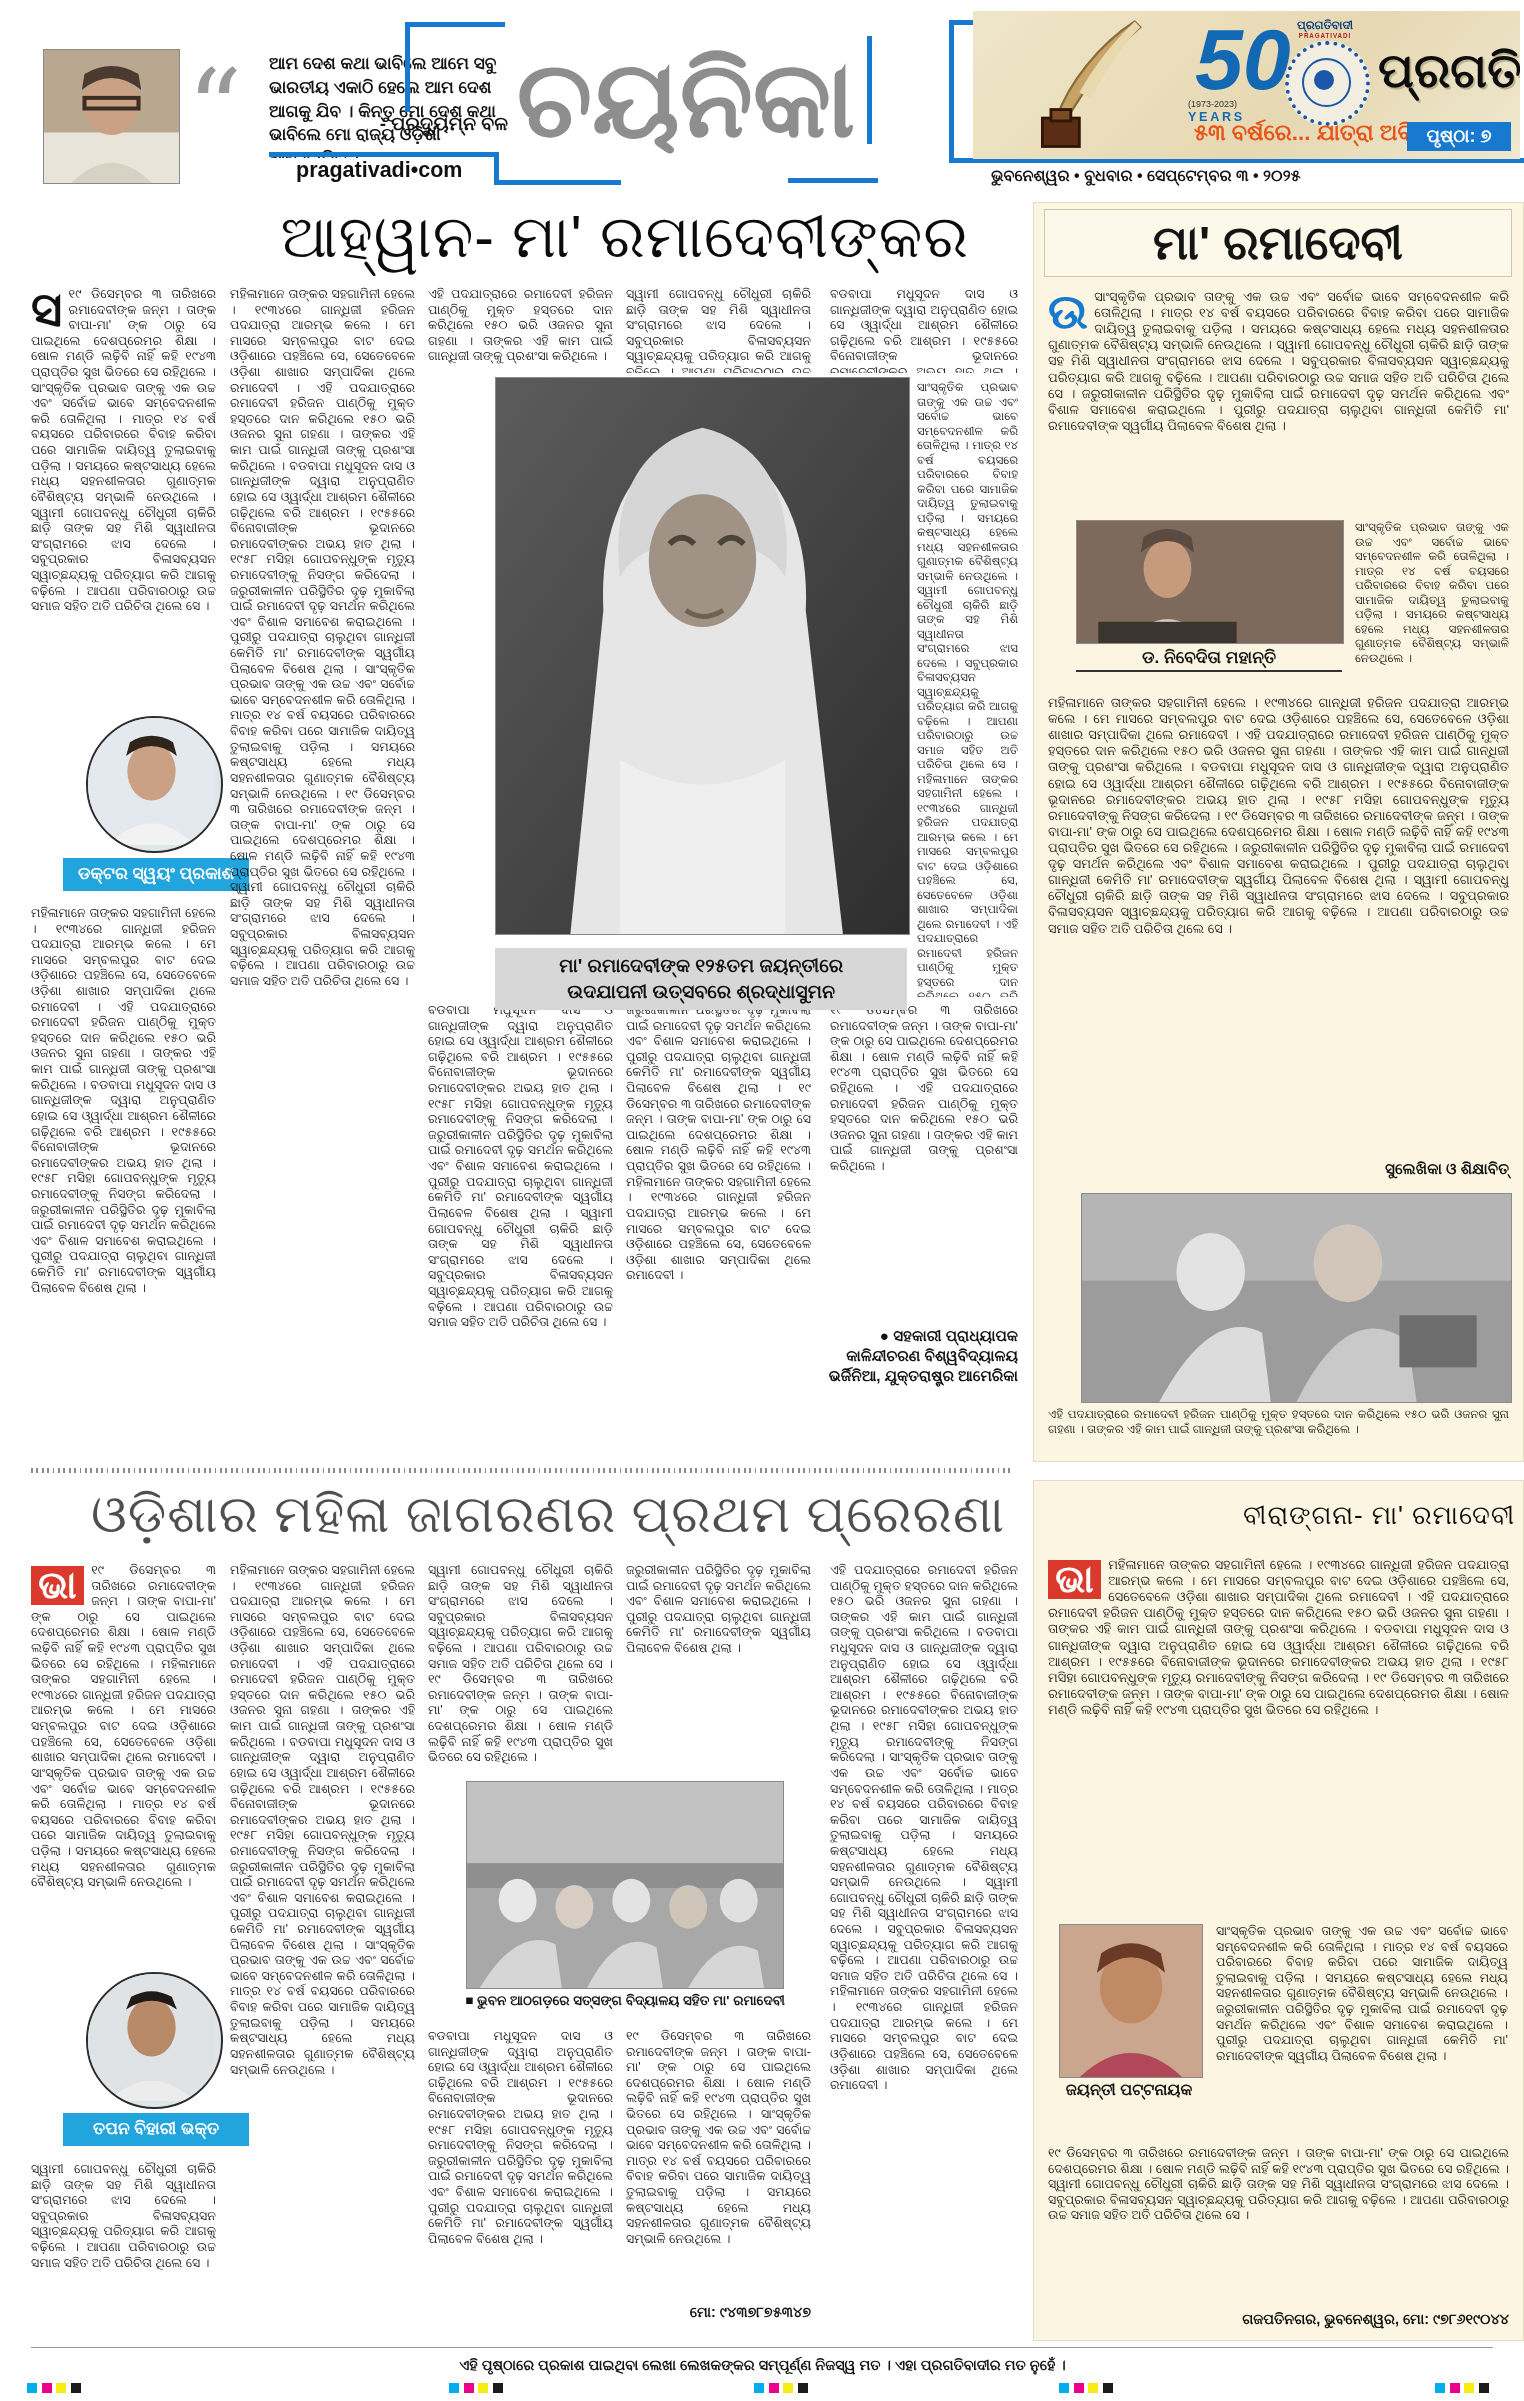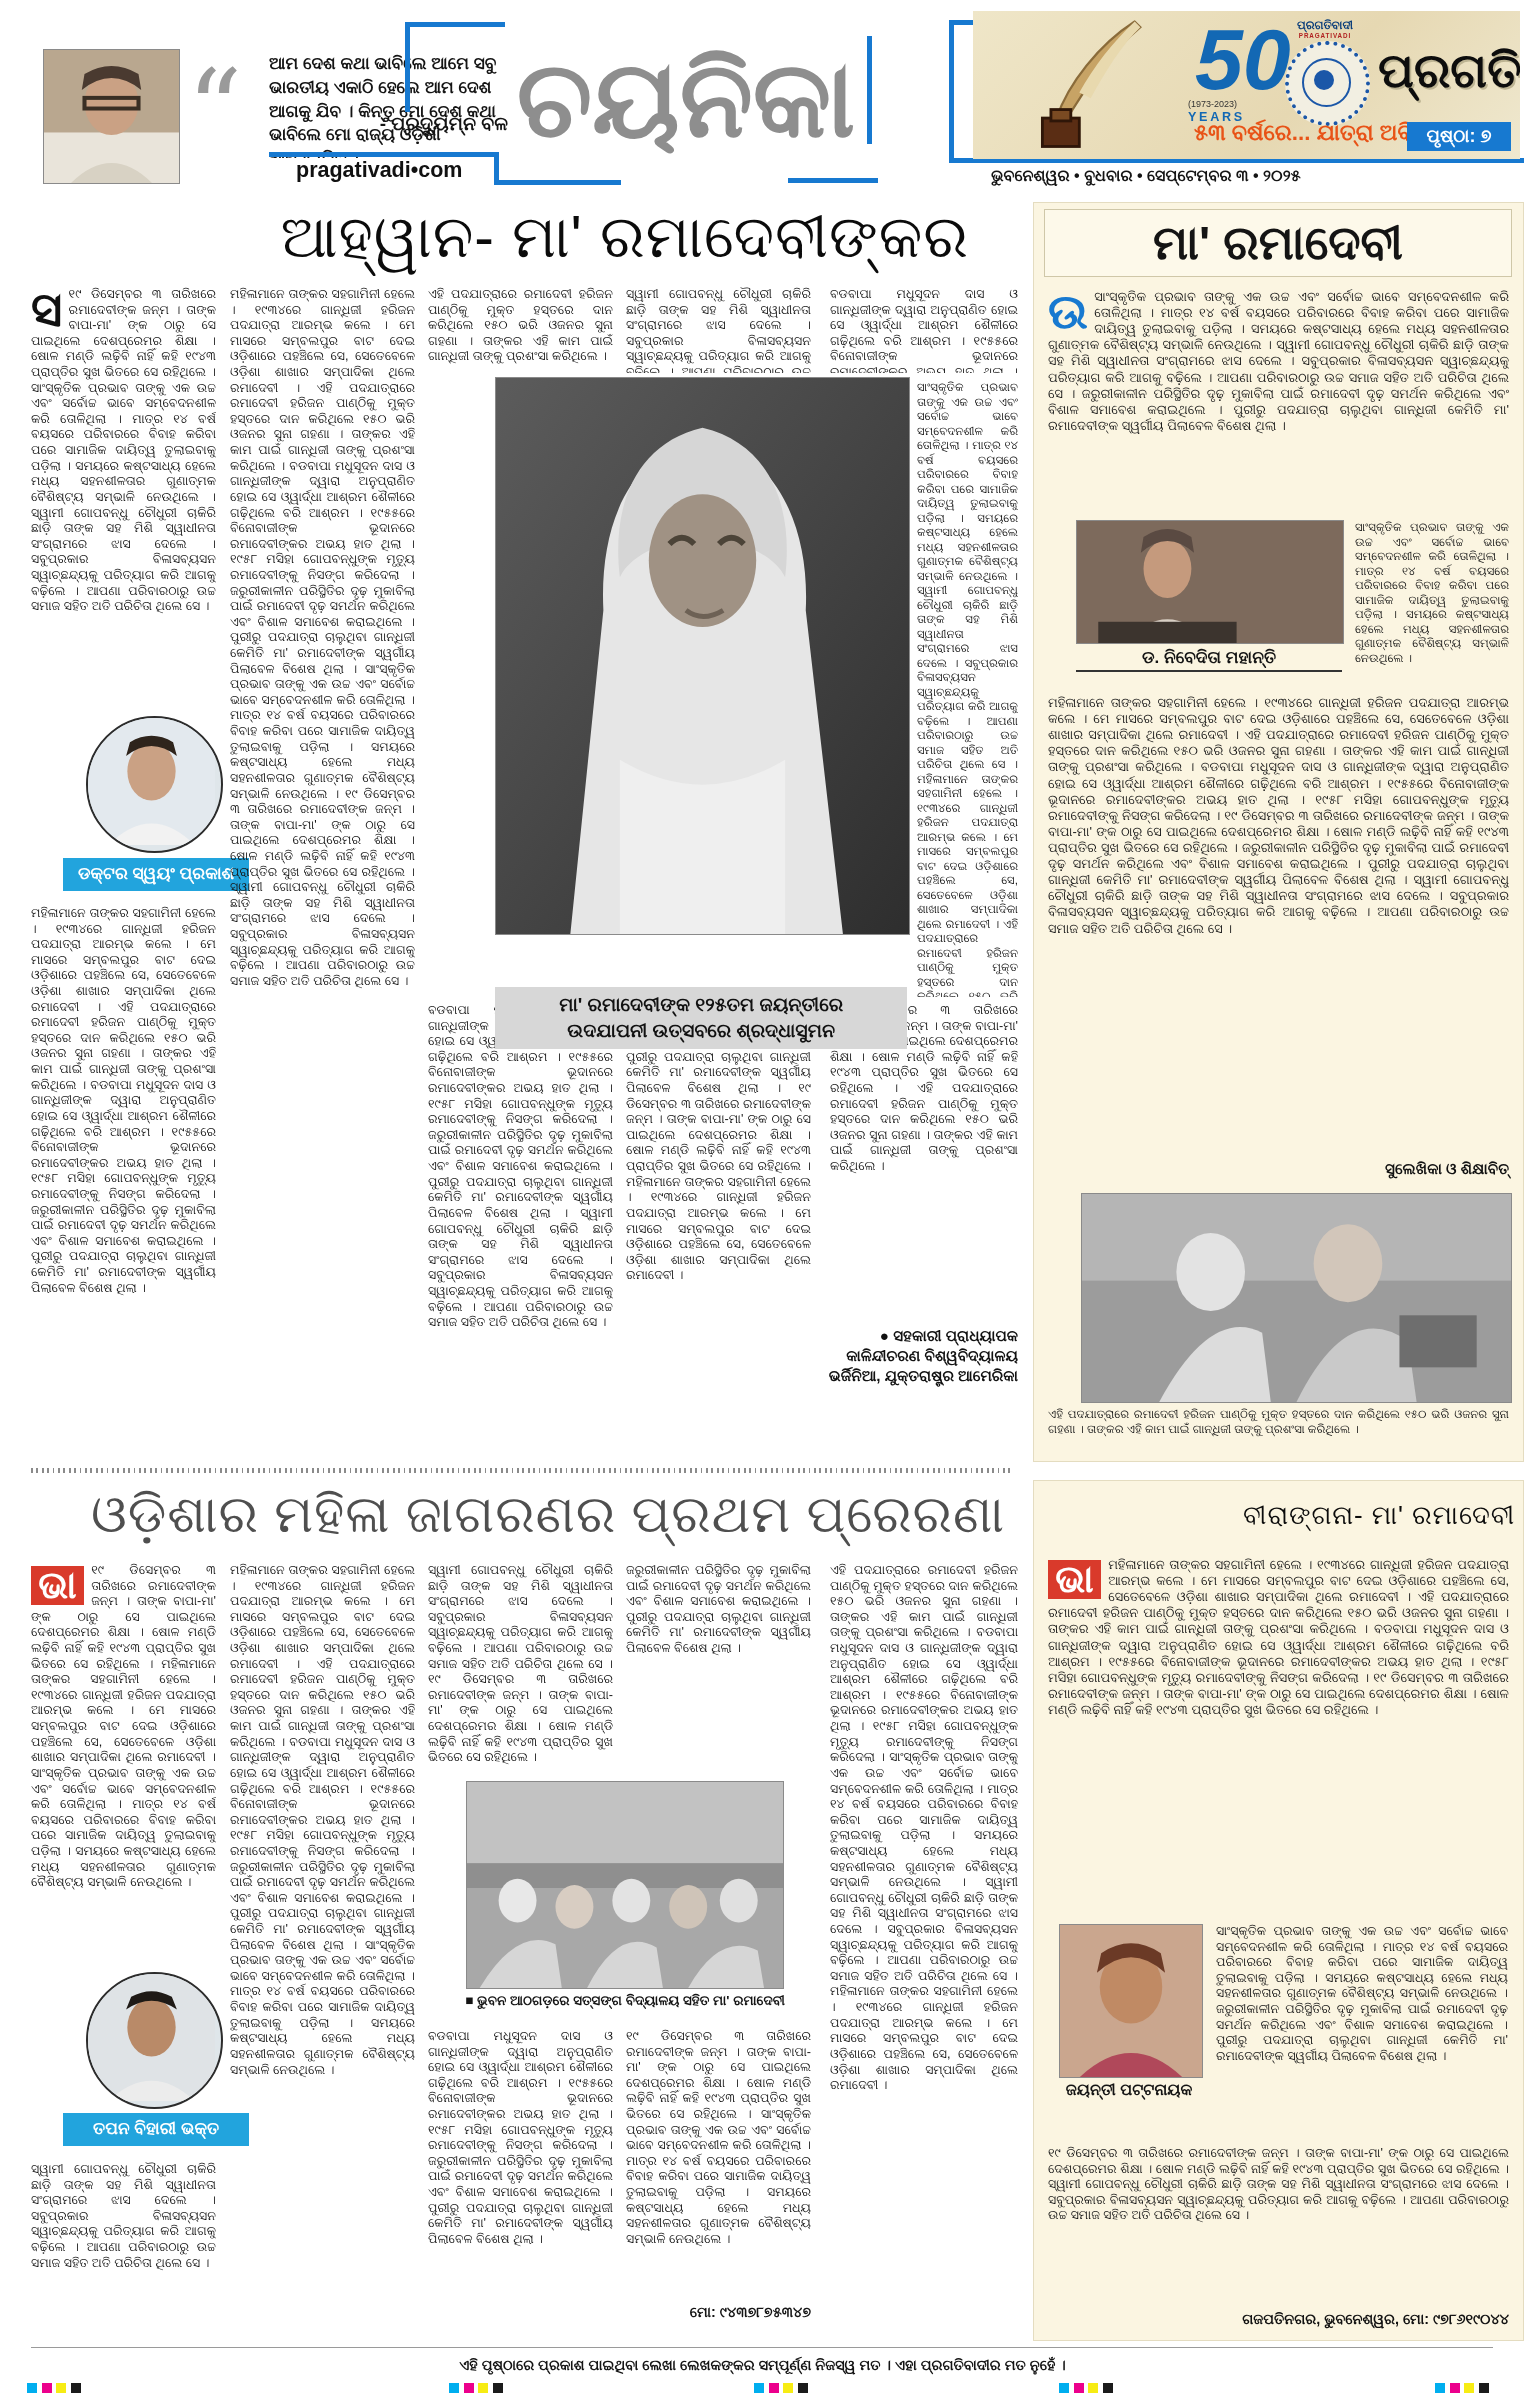--- a/index.html
+++ b/index.html
@@ -144,21 +144,21 @@
     </linearGradient>
       </defs>
     <path d="M50 14 C32 18 25 36 26 56 L18 134 L84 134 L75 56 C76 36 68 18 50 14" fill="#e6e6e6"></path>
     <path d="M50 12 C33 16 28 32 30 48 C36 36 64 36 70 48 C72 32 67 16 50 12" fill="#d6d6d6"></path>
     <ellipse cx="50" cy="44" rx="13" ry="16" fill="#a09284"></ellipse>
     <path d="M42 40 q3 -3 6 0 M54 40 q3 -3 6 0" stroke="#4c4438" stroke-width="1.4" fill="none"></path>
     <path d="M46 56 q4 3 9 0" stroke="#6d6155" stroke-width="1.2" fill="none"></path>
     <path d="M30 92 q20 12 40 0 l0 42 -40 0 z" fill="#efefef"></path>
   </svg>
 </div>
-<div class="abs cap-box" style="left:495px;top:987px;width:398px;">
+<div class="abs cap-box" style="left:495px;top:948px;width:398px;">
   <div>ମା' ରମାଦେବୀଙ୍କ ୧୨୫ତମ ଜୟନ୍ତୀରେ</div>
   <div>ଉଦଯାପନୀ ଉତ୍ସବରେ ଶ୍ରଦ୍ଧାସୁମନ</div>
 </div>
 
 <div class="abs cream" style="left:1033px;top:202px;width:489px;height:1258px;"></div>
 <div class="abs" style="left:1044px;top:209px;width:466px;height:66px;background:#fdf9ea;border:0.9px solid #cfc7a8;text-align:center;font-size:47px;font-weight:bold;line-height:66px;overflow:hidden;">ମା' ରମାଦେବୀ</div>
 
 <div class="col" style="left:1048px;top:289px;width:461px;height:226px;font-size:13px;">
   <span class="dc dc-blue">ଉ</span>
   <span>ସାଂସ୍କୃତିକ ପ୍ରଭାବ ତାଙ୍କୁ ଏକ ଉଚ୍ଚ ଏବଂ ସର୍ବୋଚ୍ଚ ଭାବେ ସମ୍ବେଦନଶୀଳ କରି ତୋଳିଥିଲା । ମାତ୍ର ୧୪ ବର୍ଷ ବୟସରେ ପରିବାରରେ ବିବାହ କରିବା ପରେ ସାମାଜିକ ଦାୟିତ୍ୱ ତୁଲାଇବାକୁ ପଡ଼ିଲା । ସମୟରେ କଷ୍ଟସାଧ୍ୟ ହେଲେ ମଧ୍ୟ ସହନଶୀଳତାର ଗୁଣାତ୍ମକ ବୈଶିଷ୍ଟ୍ୟ ସମ୍ଭାଳି ନେଉଥିଲେ ।</span><span>ସ୍ୱାମୀ ଗୋପବନ୍ଧୁ ଚୌଧୁରୀ ଚାକିରି ଛାଡ଼ି ତାଙ୍କ ସହ ମିଶି ସ୍ୱାଧୀନତା ସଂଗ୍ରାମରେ ଝାସ ଦେଲେ । ସବୁପ୍ରକାର ବିଳାସବ୍ୟସନ ସ୍ୱାଚ୍ଛନ୍ଦ୍ୟକୁ ପରିତ୍ୟାଗ କରି ଆଗକୁ ବଢ଼ିଲେ । ଆପଣା ପରିବାରଠାରୁ ଉଚ୍ଚ ସମାଜ ସହିତ ଅତି ପରିଚିତା ଥିଲେ ସେ ।</span><span>ଜରୁରୀକାଳୀନ ପରିସ୍ଥିତିର ଦୃଢ଼ ମୁକାବିଲା ପାଇଁ ରମାଦେବୀ ଦୃଢ଼ ସମର୍ଥନ କରିଥିଲେ ଏବଂ ବିଶାଳ ସମାବେଶ କରାଇଥିଲେ । ପୁରୀରୁ ପଦଯାତ୍ରା ଚାଲୁଥିବା ଗାନ୍ଧିଜୀ କେମିତି ମା' ରମାଦେବୀଙ୍କ ସ୍ୱର୍ଗୀୟ ପିଲାବେଳ ବିଶେଷ ଥିଲା ।</span>

